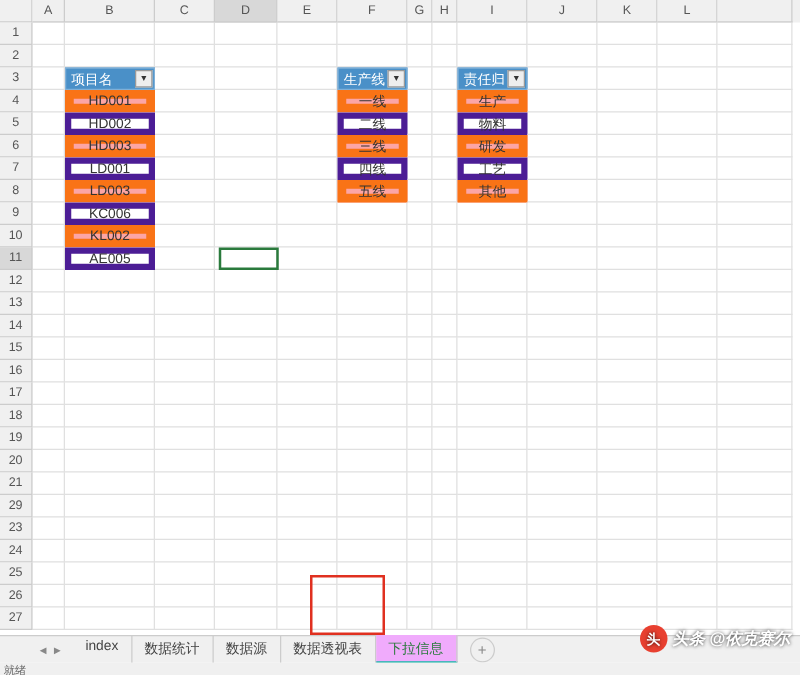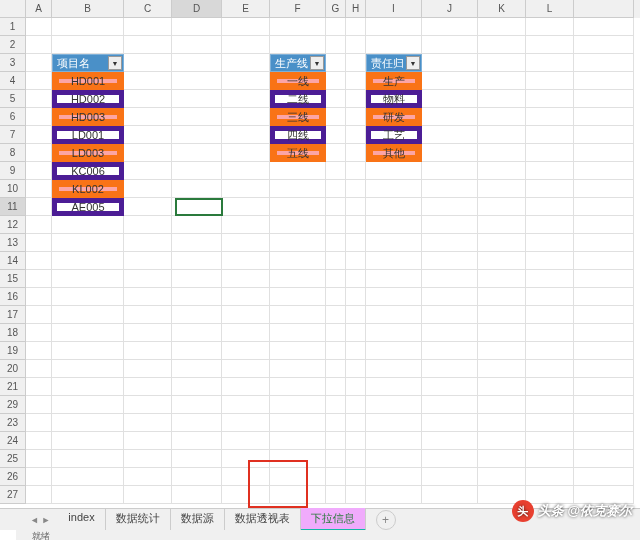--- a/index.html
+++ b/index.html
@@ -20,21 +20,21 @@
 .drop { position: absolute; right: 1px; top: 1px; width: 14px; height: 14px; background: #eee; border: 1px solid #999; display: flex; align-items: center; justify-content: center; font-size: 7px; color: #333; }
 .hcell.sel { background: #d8d8d8; }
 .rcell.sel { background: #d8d8d8; }
 .active-cell { position: absolute; border: 2px solid #2a7a3c; pointer-events: none; }
 .redbox { position: absolute; border: 2px solid #e03020; pointer-events: none; }
 .tabs { position: absolute; bottom: 10px; left: 0; right: 0; height: 22px; background: #f0f0f0; border-top: 1px solid #ccc; display: flex; align-items: center; padding-left: 30px; }
 .arrows { display: flex; gap: 2px; margin-right: 8px; color: #888; font-size: 9px; }
 .tab { padding: 3px 10px; border-right: 1px solid #ccc; color: #444; font-size: 11px; cursor: pointer; }
 .tab.active { background: #f0abfc; color: #2a7a3c; border-bottom: 2px solid #14b8a6; font-weight: 500; }
 .addtab { width: 20px; height: 20px; border: 1px solid #ccc; border-radius: 50%; display: flex; align-items: center; justify-content: center; margin-left: 10px; color: #888; font-size: 12px; }
-.status { position: absolute; bottom: 0; left: 16px; right: 0; height: 10px; background: #f0f0f0; font-size: 9px; color: #666; padding-left: 16px; }
+.status { position: absolute; bottom: 0; left: 0; right: 0; height: 10px; background: #f0f0f0; font-size: 9px; color: #666; padding-left: 3px; }
 .watermark { position: absolute; bottom: 18px; right: 8px; display: flex; align-items: center; gap: 4px; font-size: 13px; color: #fff; font-style: italic; text-shadow: 0 0 3px rgba(0,0,0,0.8); font-weight: bold; }
 .wm-icon { width: 22px; height: 22px; border-radius: 50%; background: #e84030; display: flex; align-items: center; justify-content: center; color: #fff; font-size: 11px; font-style: normal; }
 </style>
 </head>
 <body>
 
 <div class="grid">
     <div class="row row-h">
       <div class="hcell" style="width: 26px;"></div>
       <div class="hcell wA">A</div>

